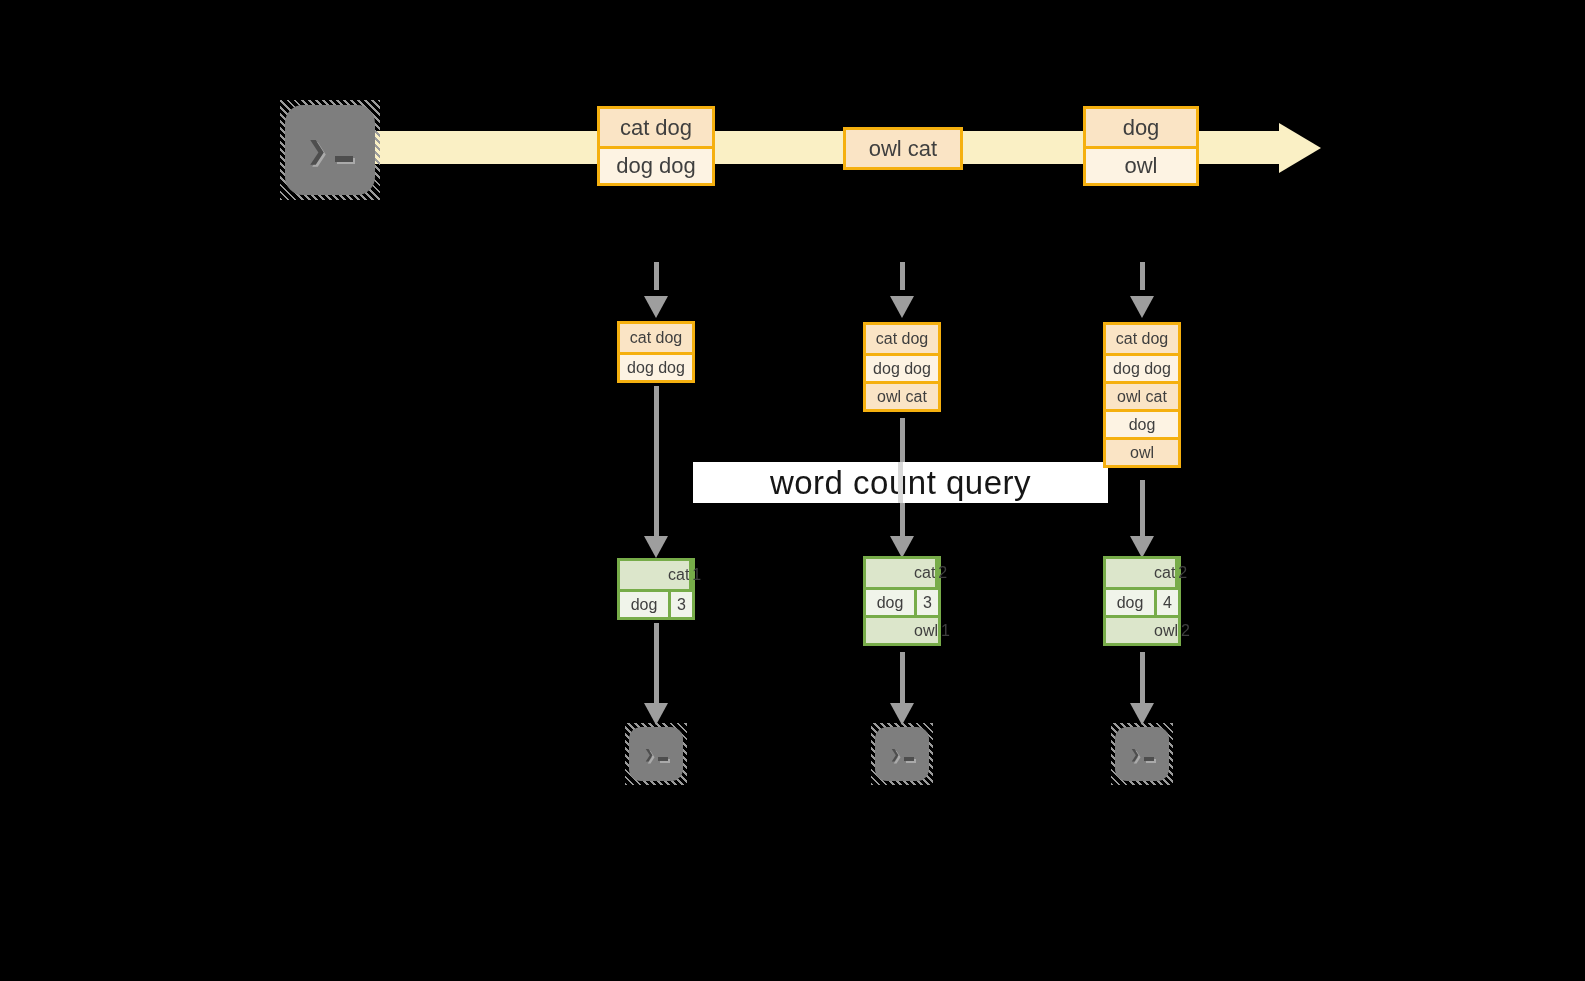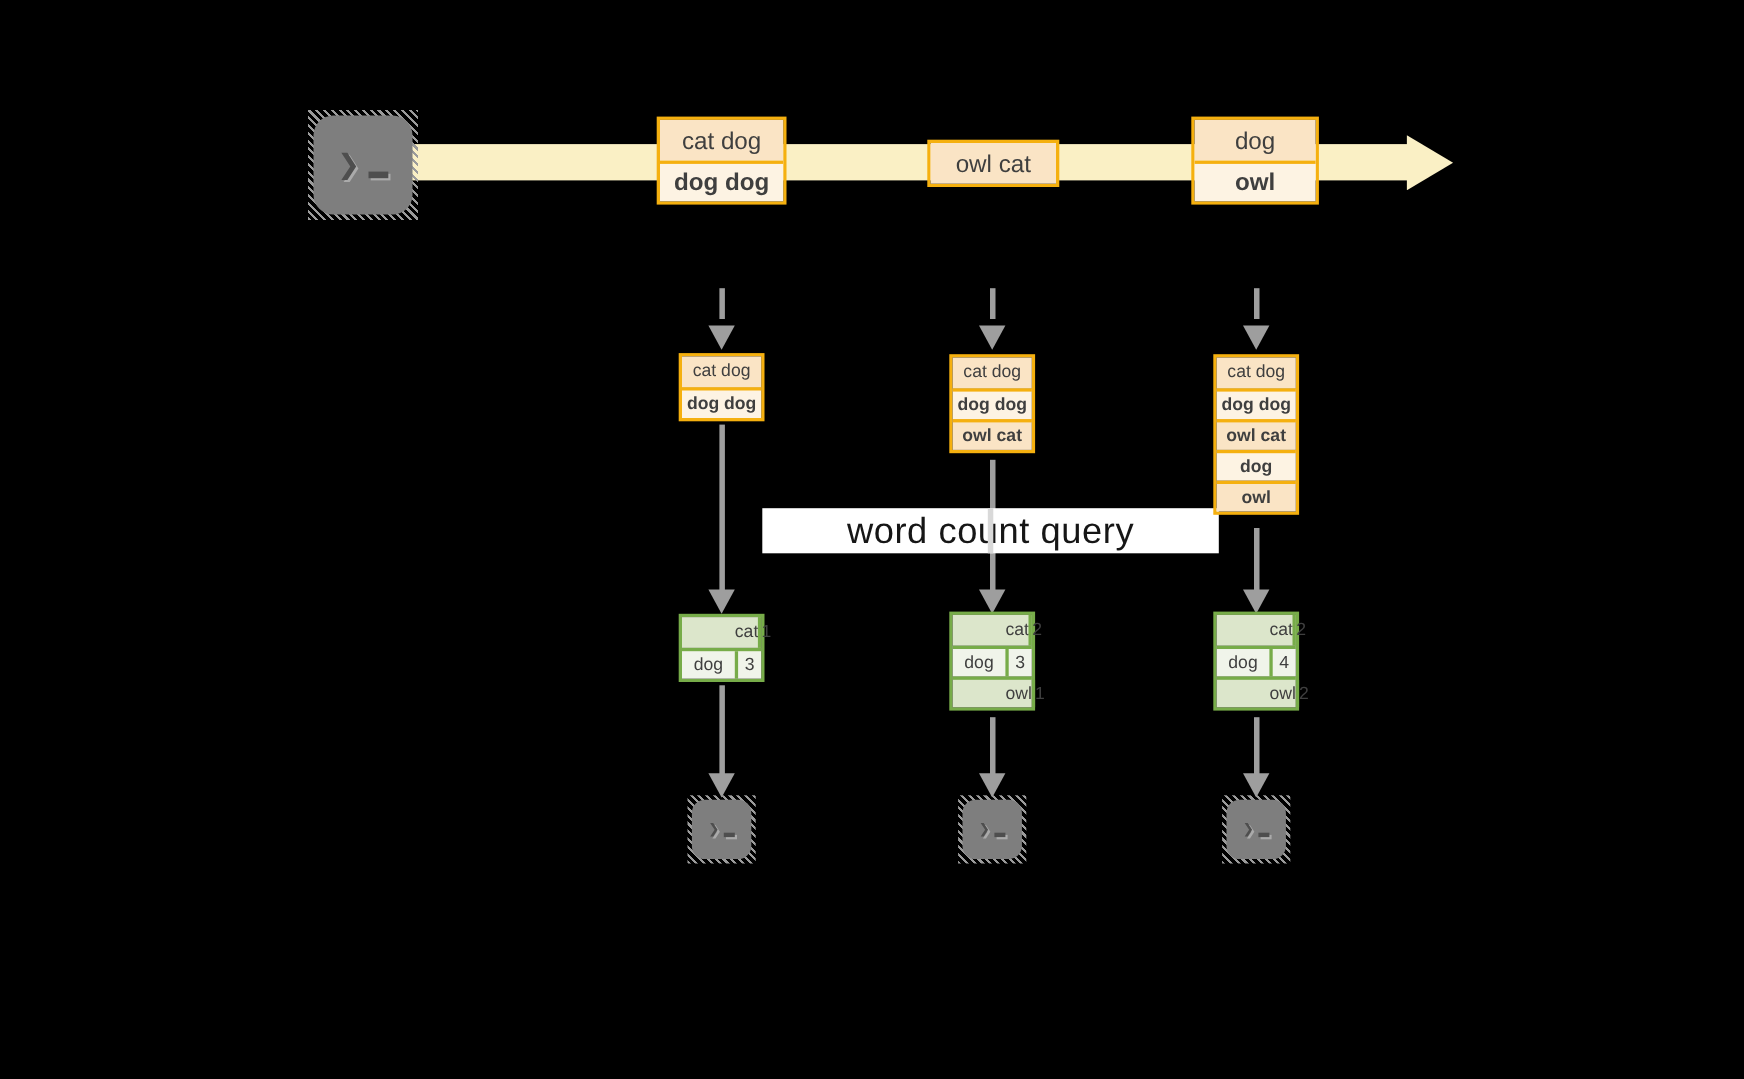--- a/index.html
+++ b/index.html
@@ -46,21 +46,21 @@
   .term-glyph.small .bar{width:10px;height:4px;margin-left:4px;margin-top:9px;}
   
   .band{position:absolute;background:var(--stream-band);z-index:1;}
   .band-head{position:absolute;width:0;height:0;z-index:1;
     border-top:25px solid transparent;border-bottom:25px solid transparent;
     border-left:42px solid var(--stream-band);}
   
   .obox{position:absolute;border:3px solid var(--box-border);box-sizing:border-box;z-index:4;}
   .orow{display:flex;align-items:center;justify-content:center;
     color:var(--box-text);box-sizing:border-box;}
-  .orow + .orow{border-top:3px solid var(--box-border);font-weight:bold;}
+  .orow + .orow{border-top:3px solid var(--box-border);}
   .orow.fa{background:var(--box-fill-a);}
   .orow.fb{background:var(--box-fill-b);}
   .big .orow{height:37px;font-size:22px;}
   .sm  .orow{height:28px;font-size:16px;}
   
   .vline{position:absolute;width:5px;background:var(--arrow);z-index:1;}
   .vhead{position:absolute;width:0;height:0;z-index:1;
     border-left:12px solid transparent;border-right:12px solid transparent;
     border-top:22px solid var(--arrow);}
   

